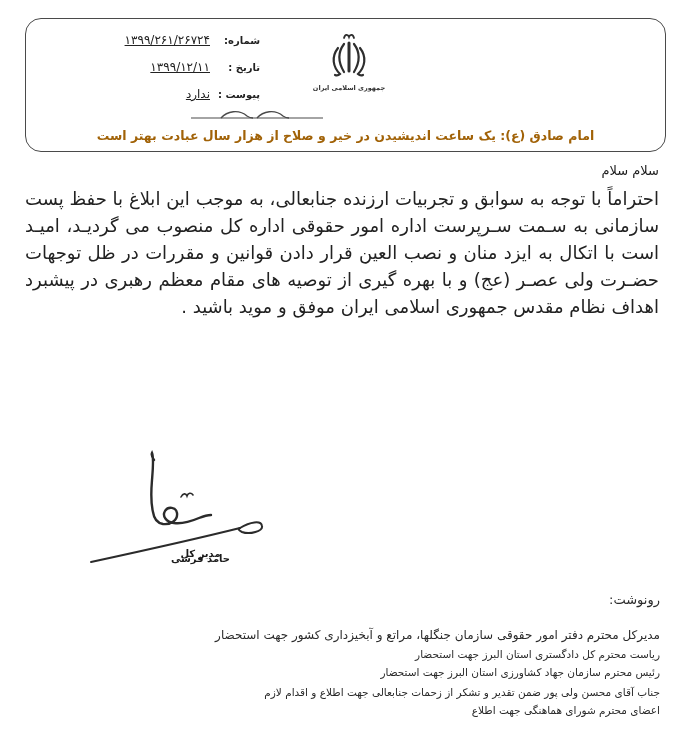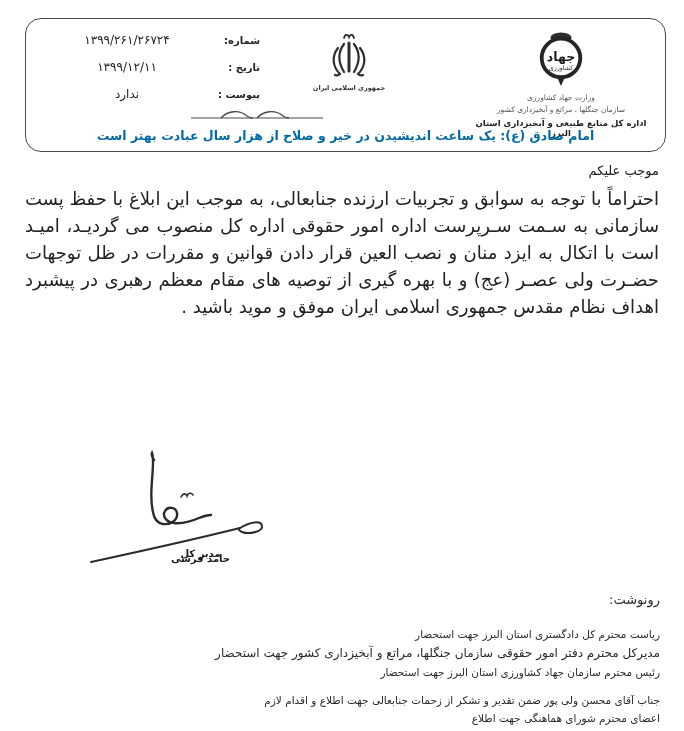--- a/index.html
+++ b/index.html
@@ -8,30 +8,30 @@
     font-family:"DejaVu Sans",sans-serif;color:#1c1c1c;direction:rtl;
   }
   
   .header-box{
     position:absolute;left:25px;top:18px;width:641px;height:134px;
     border:1.6px solid #4a4a4a;border-radius:16px;box-sizing:border-box;
   }
   .fields{position:absolute;left:18px;top:14px;width:228px;direction:rtl;}
   .field-row{display:flex;align-items:center;margin-bottom:13px;padding-right:12px;}
   .field-label{width:50px;font-weight:bold;font-size:10px;color:#222;flex:0 0 auto;}
-  .field-value{flex:1;text-align:center;font-size:12px;color:#222;letter-spacing:.5px;}
+  .field-value{flex:1;text-align:right;font-size:12px;color:#222;letter-spacing:.5px;text-decoration:underline;}
   .center-block{position:absolute;left:243px;top:12px;width:160px;text-align:center;}
   .emblem-caption{font-size:6.5px;font-weight:bold;color:#333;margin-top:1px;}
   .squiggle{position:absolute;left:165px;top:88px;width:132px;height:14px;}
   .org-block{position:absolute;left:445px;top:8px;width:180px;text-align:center;}
   .org1,.org2{font-size:7.5px;color:#555;margin-top:2px;line-height:1.35;}
   .org3{font-size:8.5px;font-weight:bold;color:#222;margin-top:3px;}
   .hadith{
     position:absolute;bottom:8px;left:0;width:100%;text-align:center;
-    font-weight:bold;font-size:12.5px;color:#0369a1;
+    font-weight:bold;font-size:12.5px;color:#a16207;
   }
   
   .letter{position:absolute;left:25px;top:163px;width:634px;}
   .addressee{font-weight:bold;font-size:14.5px;margin-bottom:26px;}
   .salutation{font-size:13px;margin-bottom:7px;}
   .body-text{
     font-size:18px;line-height:27px;text-align:justify;text-align-last:right;
     color:#222;
   }
   
@@ -39,21 +39,21 @@
   .signature-block svg{position:absolute;left:0;top:0;}
   .sig-name{position:absolute;top:85px;left:55px;width:115px;text-align:center;
     font-size:10px;font-weight:bold;color:#1c1c1c;margin-top:20px;}
   .sig-title{position:absolute;top:100px;left:55px;width:115px;text-align:center;
     font-size:10px;font-weight:bold;color:#1c1c1c;}
   
   .cc{position:absolute;left:25px;top:592px;width:635px;text-align:right;color:#2a2a2a;}
   .cc-heading{font-size:13px;margin-bottom:21px;}
   .cc-item{font-size:10.5px;margin-bottom:6px;}
   .cc-item.large{font-size:12px;}
-  .cc-item.gap1{margin-bottom:16px;}
+  .cc-item.gap1{margin-bottom:8px;}
   .cc-item.gap2{margin-bottom:13px;}
 </style>
 </head>
 <body>
 
 <div class="page">
 
   <div class="header-box">
 
     <div class="fields">
@@ -86,56 +86,44 @@
     </div>
 
     <svg class="squiggle" viewBox="0 0 132 14">
       <g fill="none" stroke="#4a4a4a">
         <path d="M0,11 L132,11" stroke-width="1.2"></path>
         <path d="M30,11 C36,4 48,2 56,9 C58,10.5 60,11 62,11" stroke-width="1.4"></path>
         <path d="M66,11 C72,4 84,2 92,9 C94,10.5 96,11 98,11" stroke-width="1.4"></path>
       </g>
     </svg>
 
-    <div class="org-block">
-      <svg width="54" height="60" viewBox="0 0 56 62">
-        <ellipse cx="28" cy="11" rx="11" ry="5.5" fill="#2e2e2e"></ellipse>
-        <circle cx="28" cy="32" r="20" fill="#ffffff" stroke="#252525" stroke-width="4"></circle>
-        <text x="28" y="35" font-size="13" font-weight="bold" text-anchor="middle" fill="#1a1a1a">جهاد</text>
-        <text x="28" y="45" font-size="6.5" text-anchor="middle" fill="#1a1a1a">کشاورزی</text>
-        <path d="M24,52 L28,61 L32,52 Z" fill="#252525"></path>
-      </svg>
-      <div class="org1">وزارت جهاد کشاورزی</div>
-      <div class="org2">سازمان جنگلها ، مراتع و آبخیزداری کشور</div>
-      <div class="org3">اداره کل منابع طبیعی و آبخیزداری استان البرز</div>
-    </div>
 
     <div class="hadith">امام صادق (ع): یک ساعت اندیشیدن در خیر و صلاح از هزار سال عبادت بهتر است</div>
   </div>
 
   <div class="letter">
-    <div class="salutation">موجب علیکم</div>
+    <div class="salutation">سلام سلام</div>
     <div class="body-text">احتراماً با توجه به سوابق و تجربیات ارزنده جنابعالی، به موجب این ابلاغ با حفظ پست سازمانی  به سـمت سـرپرست اداره امور حقوقی اداره کل منصوب می گردیـد، امیـد است با اتکال به ایزد منان و نصب العین قرار دادن قوانین و مقررات در ظل توجهات حضـرت ولی عصـر (عج) و با بهره گیری از توصیه های مقام معظم رهبری در پیشبرد اهداف نظام مقدس جمهوری اسلامی ایران موفق و موید باشید .</div>
   </div>
 
   <div class="signature-block">
     <svg width="178" height="122" viewBox="0 0 178 122">
       <g fill="none" stroke="#2b2b2b" stroke-linecap="round">
         <path d="M66,12 C64,9 63,7 64,5 C66,10 65,20 64,32 C63,44 63,56 65,64 C66,71 69,75 75,76 C83,77 90,72 89,65 C88,59 80,58 77,63 C74,68 78,74 86,75 C94,76 104,73 111,70 C116,68 120,67 123,67" stroke-width="2.4"></path>
         <path d="M93,49 C95,45 98,45 99,48 C100,45 103,44 105,47" stroke-width="1.6"></path>
         <path d="M3,114 C40,106 120,88 152,80" stroke-width="2"></path>
         <path d="M152,80 C162,74 173,72 174,78 C175,83 162,87 154,84 C150,82 150,81 152,80 Z" stroke-width="2"></path>
       </g>
     </svg>
     <div class="sig-name">حامد فرشی</div>
     <div class="sig-title">مدیر کل</div>
   </div>
 
   <div class="cc">
     <div class="cc-heading">رونوشت:</div>
+    <div class="cc-item large">مدیرکل محترم دفتر  امور حقوقی سازمان جنگلها، مراتع و آبخیزداری کشور جهت استحضار</div>
     <div class="cc-item">ریاست محترم کل دادگستری استان البرز جهت استحضار</div>
-    <div class="cc-item large">مدیرکل محترم دفتر  امور حقوقی سازمان جنگلها، مراتع و آبخیزداری کشور جهت استحضار</div>
     <div class="cc-item gap1">رئیس محترم سازمان جهاد کشاورزی استان البرز جهت استحضار</div>
     <div class="cc-item">جناب آقای محسن ولی پور ضمن تقدیر و تشکر از زحمات جنابعالی جهت اطلاع و اقدام لازم</div>
     <div class="cc-item gap2">اعضای محترم شورای هماهنگی جهت اطلاع</div>
   </div>
 
 </div>
 
 </body></html>

